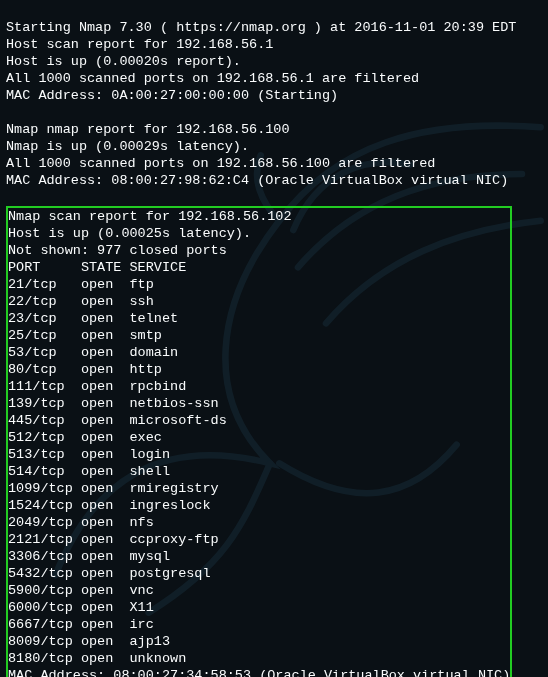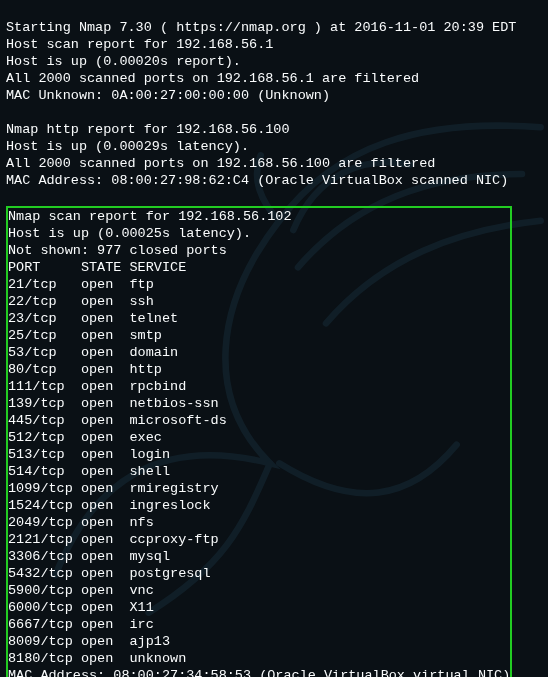--- a/index.html
+++ b/index.html
@@ -57,27 +57,27 @@
     <path d="M270 400 C 240 470, 220 510, 140 560"></path>
     <path d="M295 150 C 320 90, 370 70, 420 80"></path>
     <path d="M280 140 C 260 120, 250 95, 260 70"></path>
   </g>
 </svg>
 
 <div class="term">
 <span>Starting Nmap 7.30 ( https://nmap.org ) at 2016-11-01 20:39 EDT</span>
 <span>Host scan report for 192.168.56.1</span>
 <span>Host is up (0.00020s report).</span>
-<span>All 2000 scanned ports on 192.168.56.1 are filtered</span>
-<span>MAC Unknown: 0A:00:27:00:00:00 (Unknown)</span>
+<span>All 1000 scanned ports on 192.168.56.1 are filtered</span>
+<span>MAC Address: 0A:00:27:00:00:00 (Starting)</span>
 <span></span>
-<span>Nmap http report for 192.168.56.100</span>
-<span>Host is up (0.00029s latency).</span>
-<span>All 2000 scanned ports on 192.168.56.100 are filtered</span>
-<span>MAC Address: 08:00:27:98:62:C4 (Oracle VirtualBox scanned NIC)</span>
+<span>Nmap nmap report for 192.168.56.100</span>
+<span>Nmap is up (0.00029s latency).</span>
+<span>All 1000 scanned ports on 192.168.56.100 are filtered</span>
+<span>MAC Address: 08:00:27:98:62:C4 (Oracle VirtualBox virtual NIC)</span>
 <span></span>
 <span class="hl-box"><pre class="hl-pre">Nmap scan report for 192.168.56.102
 Host is up (0.00025s latency).
 Not shown: 977 closed ports
 PORT     STATE SERVICE
 21/tcp   open  ftp
 22/tcp   open  ssh
 23/tcp   open  telnet
 25/tcp   open  smtp
 53/tcp   open  domain

